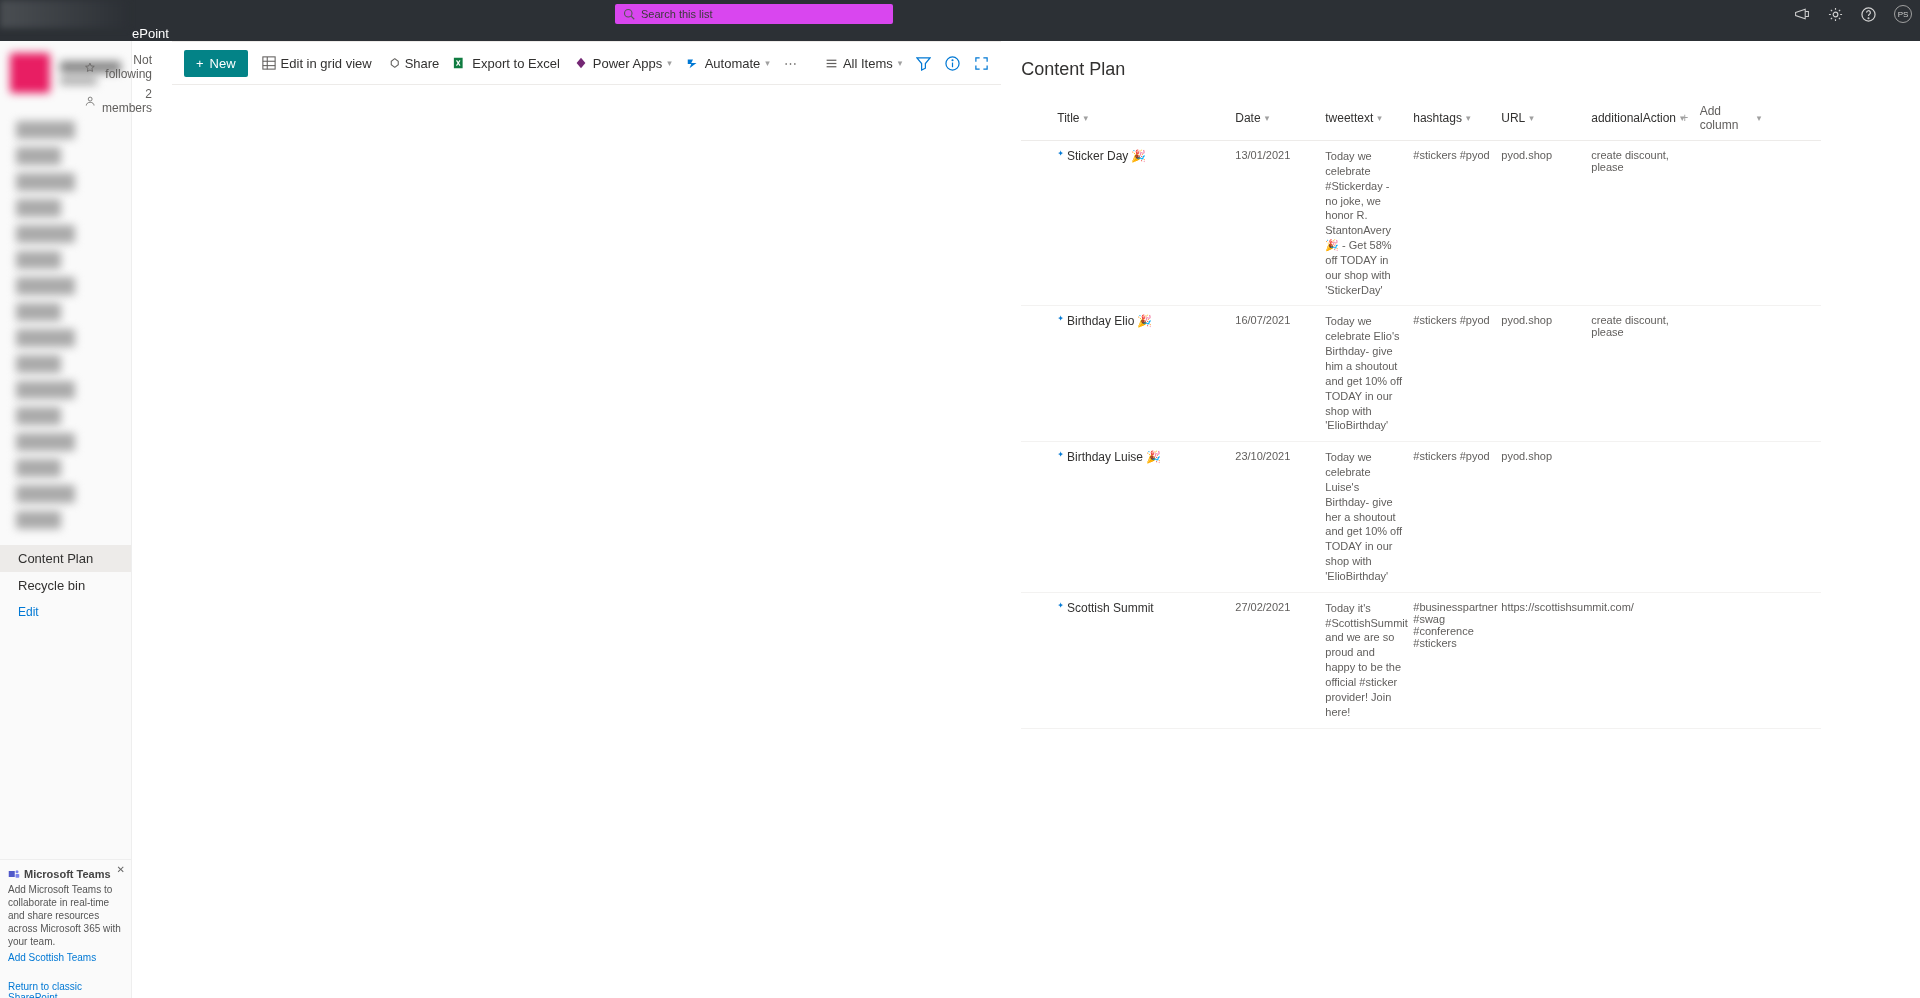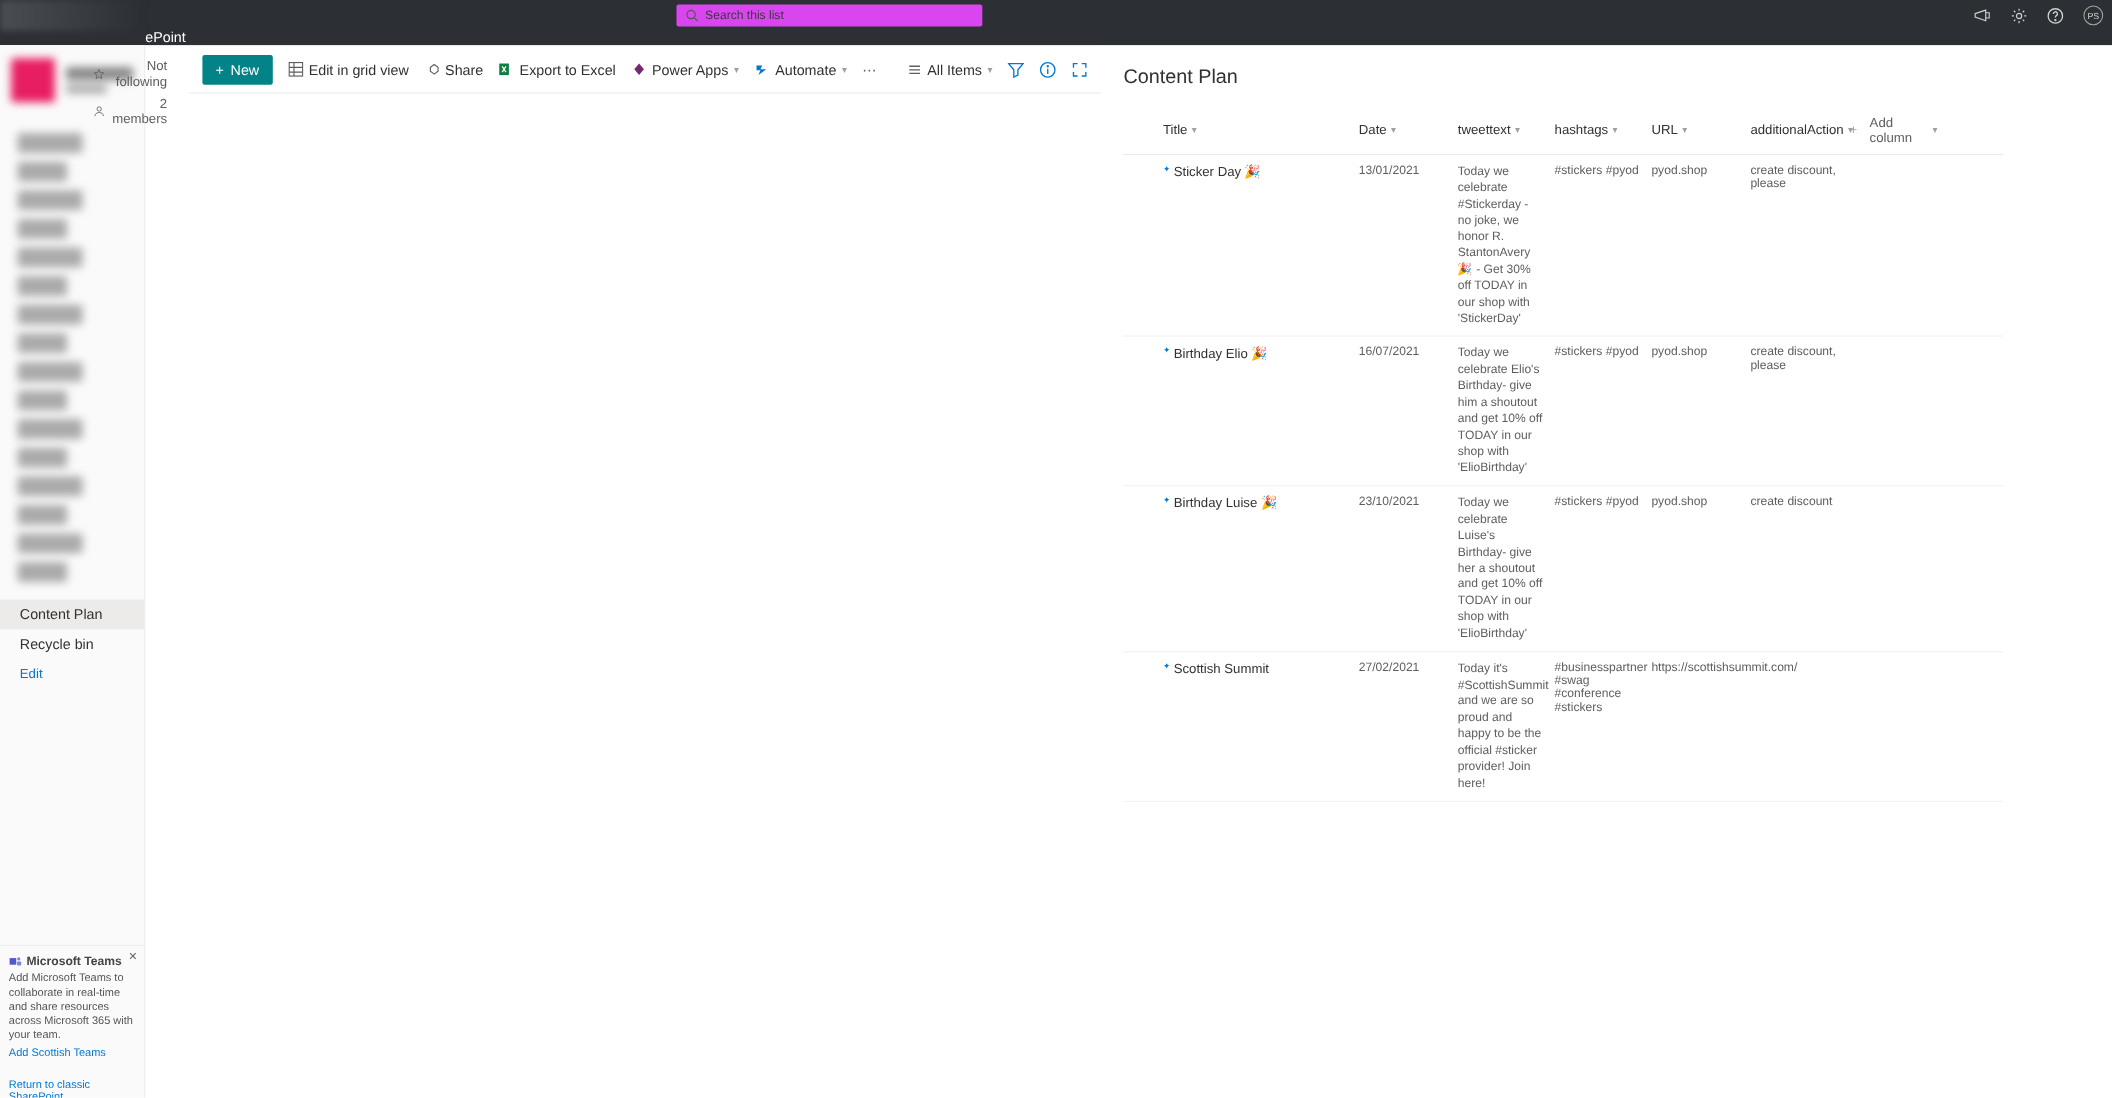--- a/index.html
+++ b/index.html
@@ -262,21 +262,21 @@
           <div class="col-add head-cell"><span style="color:#a0a0a0;">+</span>&nbsp;<span>Add column</span><span class="chev">▾</span></div>
         </div>
         <div id="rows">
             <div class="row">
     <div class="col-sel"></div>
     <div class="col-title">
       <sup style="color:#0078d4;font-size:8px;">✦</sup>
       <span>Sticker Day 🎉</span>
     </div>
     <div class="col-date">13/01/2021</div>
-    <div class="col-tweet">Today we celebrate #Stickerday - no joke, we honor R. StantonAvery 🎉 - Get 30% off TODAY in our shop with 'StickerDay'</div>
+    <div class="col-tweet">Today we celebrate #Stickerday - no joke, we honor R. StantonAvery 🎉 - Get 58% off TODAY in our shop with 'StickerDay'</div>
     <div class="col-hash">#stickers #pyod</div>
     <div class="col-url">pyod.shop</div>
     <div class="col-action">create discount, please</div>
     <div class="col-add"></div>
             </div>
             <div class="row">
     <div class="col-sel"></div>
     <div class="col-title">
       <sup style="color:#0078d4;font-size:8px;">✦</sup>
       <span>Birthday Elio 🎉</span>
@@ -291,21 +291,20 @@
             <div class="row">
     <div class="col-sel"></div>
     <div class="col-title">
       <sup style="color:#0078d4;font-size:8px;">✦</sup>
       <span>Birthday Luise 🎉</span>
     </div>
     <div class="col-date">23/10/2021</div>
     <div class="col-tweet">Today we celebrate Luise's Birthday- give her a shoutout and get 10% off TODAY in our shop with 'ElioBirthday'</div>
     <div class="col-hash">#stickers #pyod</div>
     <div class="col-url">pyod.shop</div>
-    <div class="col-action">create discount</div>
     <div class="col-add"></div>
             </div>
             <div class="row">
     <div class="col-sel"></div>
     <div class="col-title">
       <sup style="color:#0078d4;font-size:8px;">✦</sup>
       <span>Scottish Summit</span>
     </div>
     <div class="col-date">27/02/2021</div>
     <div class="col-tweet">Today it's #ScottishSummit and we are so proud and happy to be the official #sticker provider! Join here!</div>

